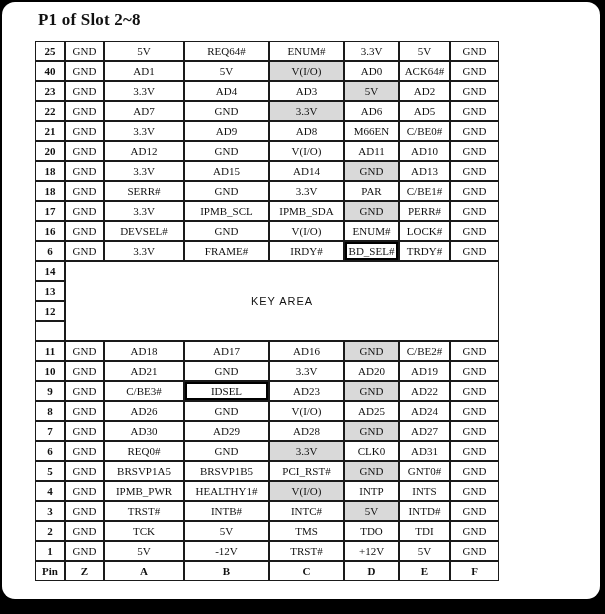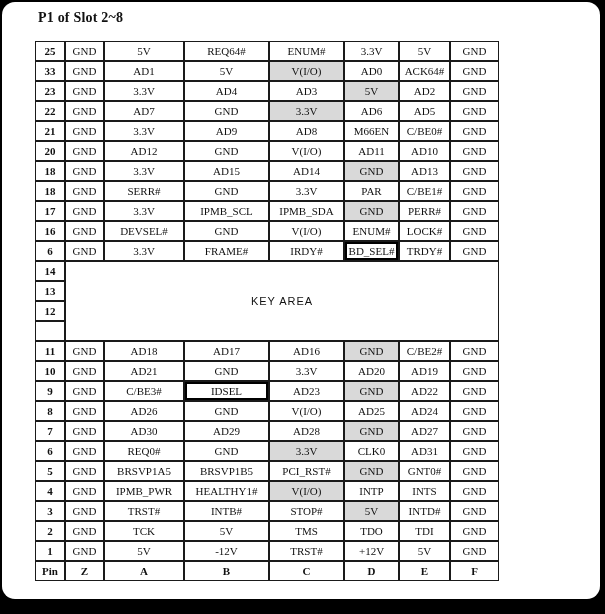--- a/index.html
+++ b/index.html
@@ -12,21 +12,21 @@
   }
   .page{
     position:absolute;
     left:2px;top:2px;right:5px;bottom:15px;
     background:#fff;
     border-radius:13px;
   }
   .title{
     position:absolute;
     left:36px;top:8px;
-    font-size:14px;
+    font-size:17px;
     font-weight:bold;
     color:#111;
     letter-spacing:.2px;
   }
   table.pinout{
     position:absolute;
     left:33px;top:39px;
     border-collapse:separate;
     border-spacing:0;
     table-layout:fixed;
@@ -79,21 +79,21 @@
           <td class="pin">25</td>
           <td>GND</td>
           <td>5V</td>
           <td>REQ64#</td>
           <td>ENUM#</td>
           <td>3.3V</td>
           <td>5V</td>
           <td>GND</td>
         </tr>
         <tr>
-          <td class="pin">33</td>
+          <td class="pin">40</td>
           <td>GND</td>
           <td>AD1</td>
           <td>5V</td>
           <td style="background: rgb(217, 217, 217);">V(I/O)</td>
           <td>AD0</td>
           <td>ACK64#</td>
           <td>GND</td>
         </tr>
         <tr>
           <td class="pin">23</td>
@@ -276,21 +276,21 @@
           <td style="background: rgb(217, 217, 217);">V(I/O)</td>
           <td>INTP</td>
           <td>INTS</td>
           <td>GND</td>
         </tr>
         <tr>
           <td class="pin">3</td>
           <td>GND</td>
           <td>TRST#</td>
           <td>INTB#</td>
-          <td>STOP#</td>
+          <td>INTC#</td>
           <td style="background: rgb(217, 217, 217);">5V</td>
           <td>INTD#</td>
           <td>GND</td>
         </tr>
         <tr>
           <td class="pin">2</td>
           <td>GND</td>
           <td>TCK</td>
           <td>5V</td>
           <td>TMS</td>

